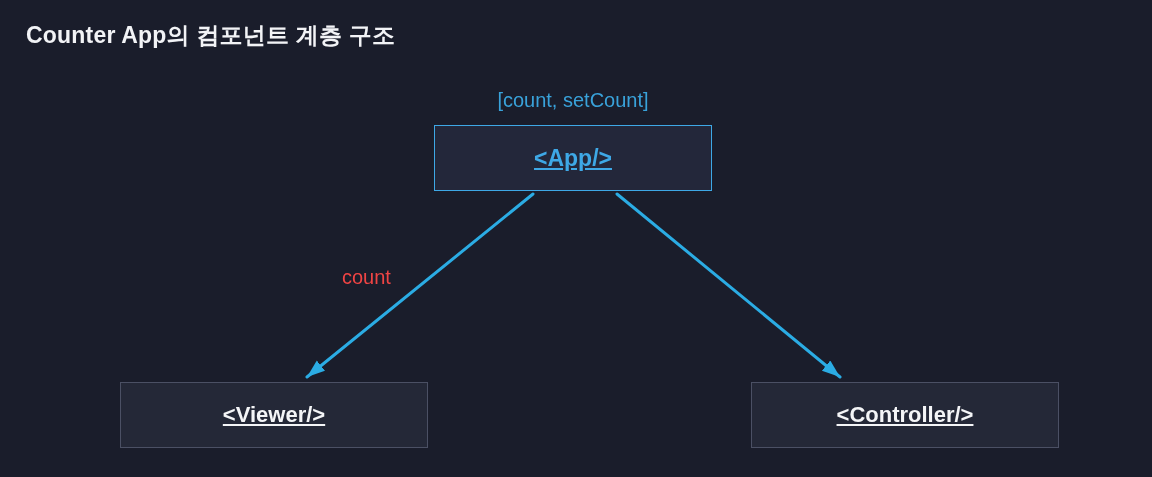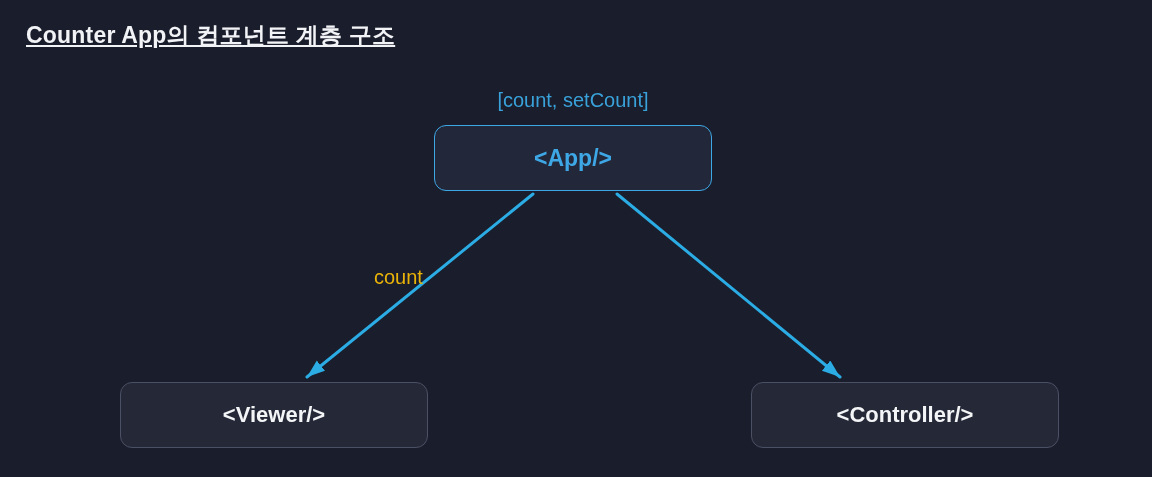--- a/index.html
+++ b/index.html
@@ -13,40 +13,40 @@
     overflow: hidden;
   }
   .title {
     position: absolute;
     left: 26px;
     top: 20px;
     font-size: 23px;
     font-weight: 700;
     color: #f2f3f6;
     letter-spacing: 0.2px;
-    text-decoration: underline;
   }
   .edges {
     position: absolute;
     left: 0;
     top: 0;
     pointer-events: none;
   }
   .edge-line {
     stroke: #2bace4;
     stroke-width: 3;
     stroke-linecap: round;
   }
   .node {
     position: absolute;
     display: flex;
     align-items: center;
     justify-content: center;
-    border-radius: 12px;
+    border-radius: 0;
     font-weight: 700;
+    text-decoration: underline;
   }
   .node-app {
     left: 434px;
     top: 125px;
     width: 278px;
     height: 66px;
     background: #23273a;
     border: 1.5px solid #3ea8e6;
     color: #3ea8e6;
     font-size: 23px;
@@ -66,23 +66,22 @@
     left: 434px;
     top: 89px;
     width: 278px;
     text-align: center;
     font-size: 20px;
     color: #39a2da;
   }
   .edge-label {
     position: absolute;
     font-size: 20px;
-    color: #eab308;
+    color: #ef4444;
     white-space: nowrap;
-    margin-left: 32px;
   }
   .edge-label-count { left: 342px; top: 266px; }
   .edge-label-handler { left: 752px; top: 265px; }
 </style>
 </head>
 <body>
 
 <div class="canvas">
 
   <h1 class="title">Counter App의 컴포넌트 계층 구조</h1>

